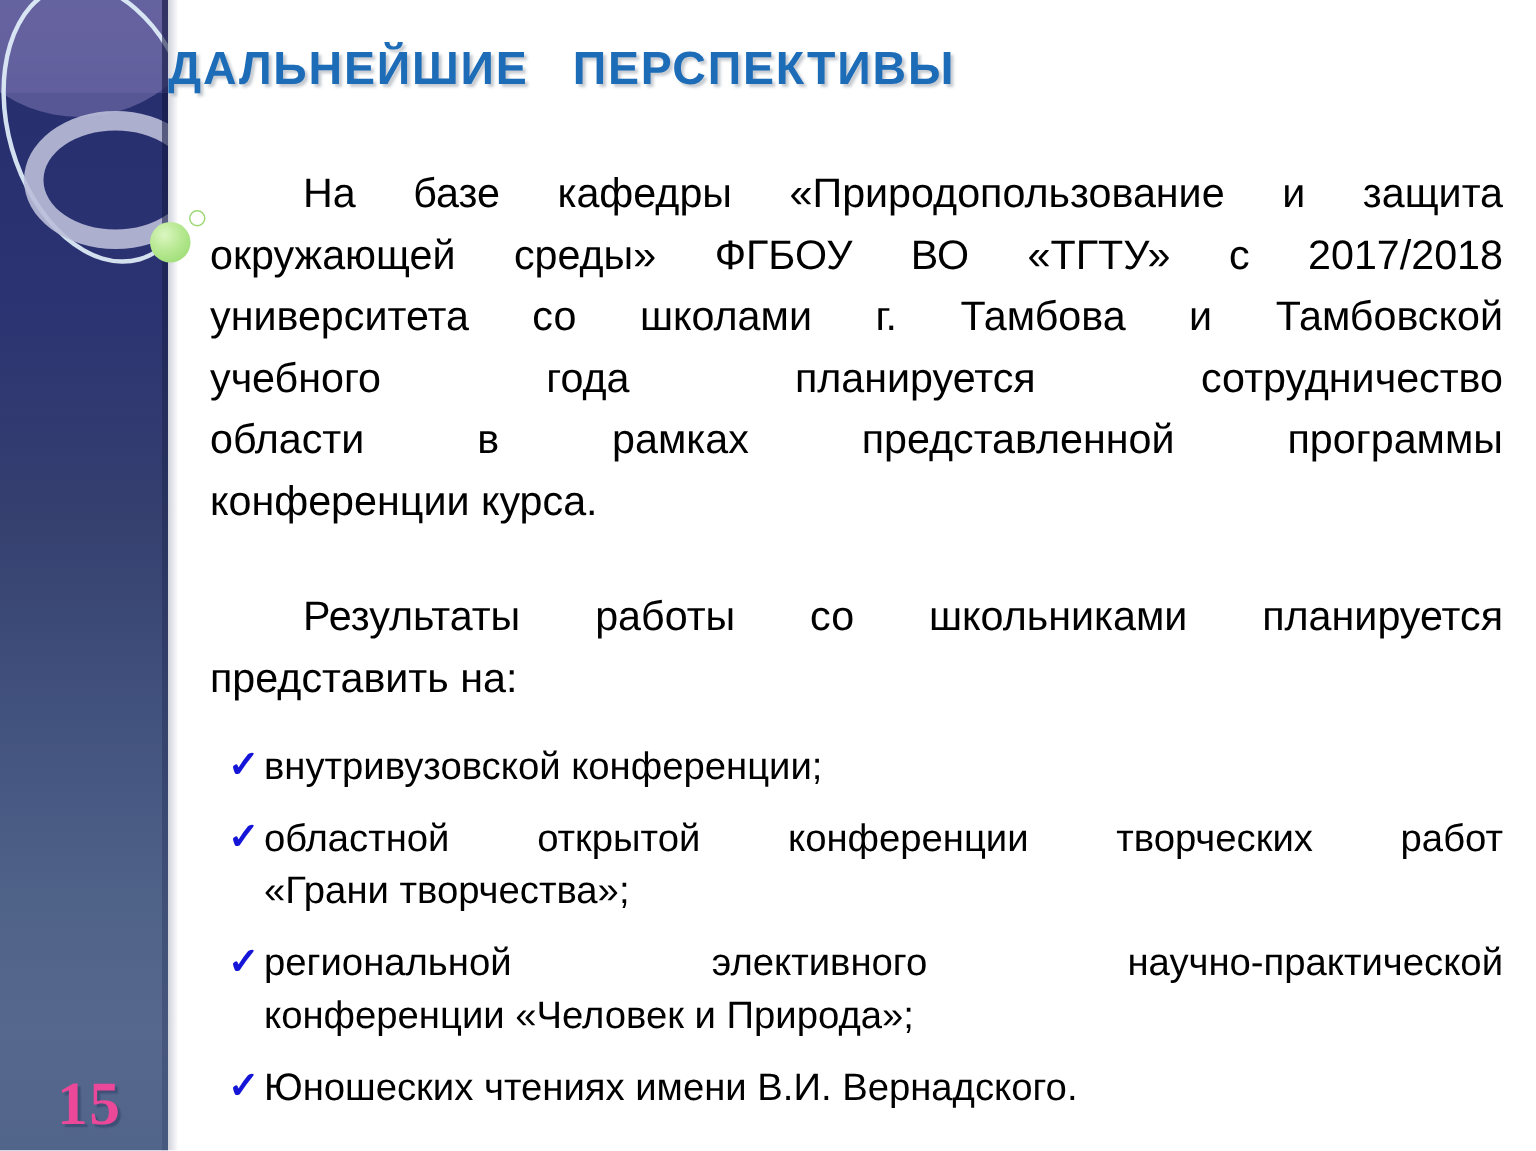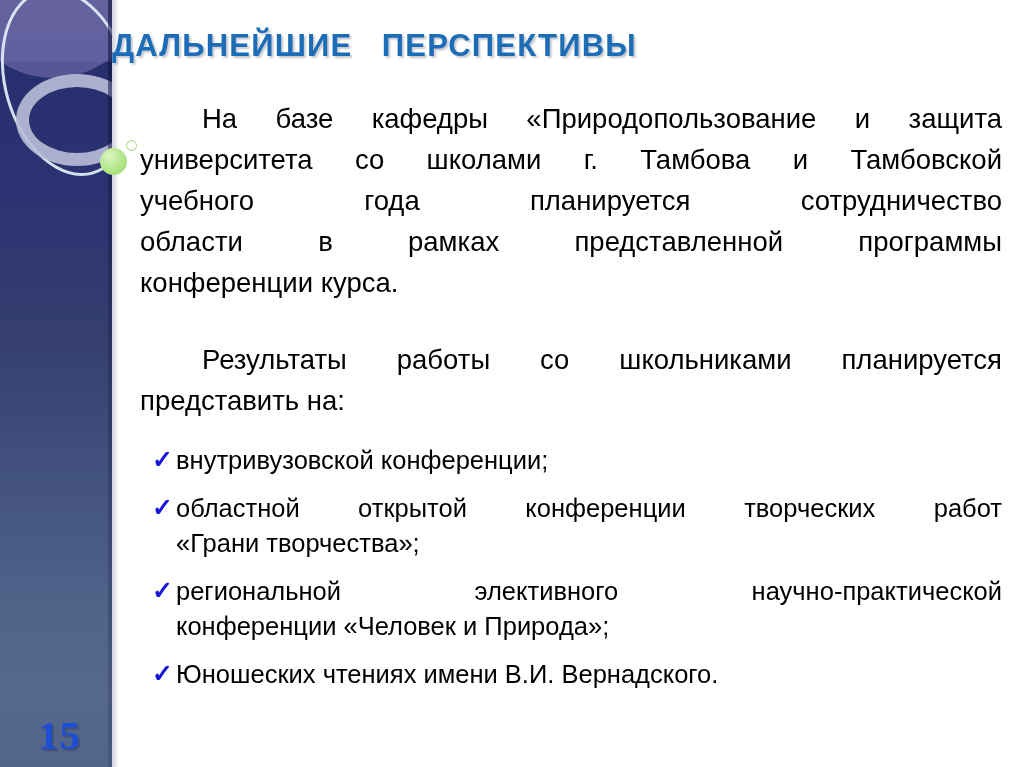--- a/index.html
+++ b/index.html
@@ -124,21 +124,21 @@
   }
 
   
   #page-number {
     position: absolute;
     left: 38px;
     bottom: 8px;
     font-family: "Liberation Serif", serif;
     font-weight: bold;
     font-size: 41px;
-    color: #1d4ed8;
+    color: #ec4899;
     letter-spacing: 1px;
     text-shadow: 2px 2px 1px rgba(20,30,70,.30);
   }
 
   
   #title {
     position: absolute;
     left: 112px;
     top: 28px;
     width: 890px;
@@ -147,21 +147,21 @@
     font-weight: bold;
     color: #1d6cb7;
     letter-spacing: 1.2px;
     white-space: pre;
     text-shadow: 2px 2px 2px rgba(150,158,170,.55);
   }
 
   #body {
     position: absolute;
     left: 140px;
-    top: 98px;
+    top: 108px;
     width: 862px;
   }
 
   .para {
     font-size: 27.5px;
     line-height: 41px;
     color: #000000;
     text-align: justify;
     text-justify: inter-word;
     text-indent: 62px;
@@ -232,20 +232,21 @@
   <div id="green-dot-small"></div>
 
   <div id="page-number">15</div>
 
   <div id="title">ДАЛЬНЕЙШИЕ   ПЕРСПЕКТИВЫ</div>
 
   <div id="body">
 
     <p class="para">
       <span class="line first">На базе кафедры «Природопользование и защита</span>
+      <span class="line">окружающей среды» ФГБОУ ВО «ТГТУ» с 2017/2018</span>
       <span class="line">университета со школами г. Тамбова и Тамбовской</span>
       <span class="line">учебного года планируется сотрудничество</span>
       <span class="line">области в рамках представленной программы</span>
       <span class="line last">конференции курса.</span>
     </p>
 
     <p class="para second">
       <span class="line first">Результаты работы со школьниками планируется</span>
       <span class="line last">представить на:</span>
     </p>

